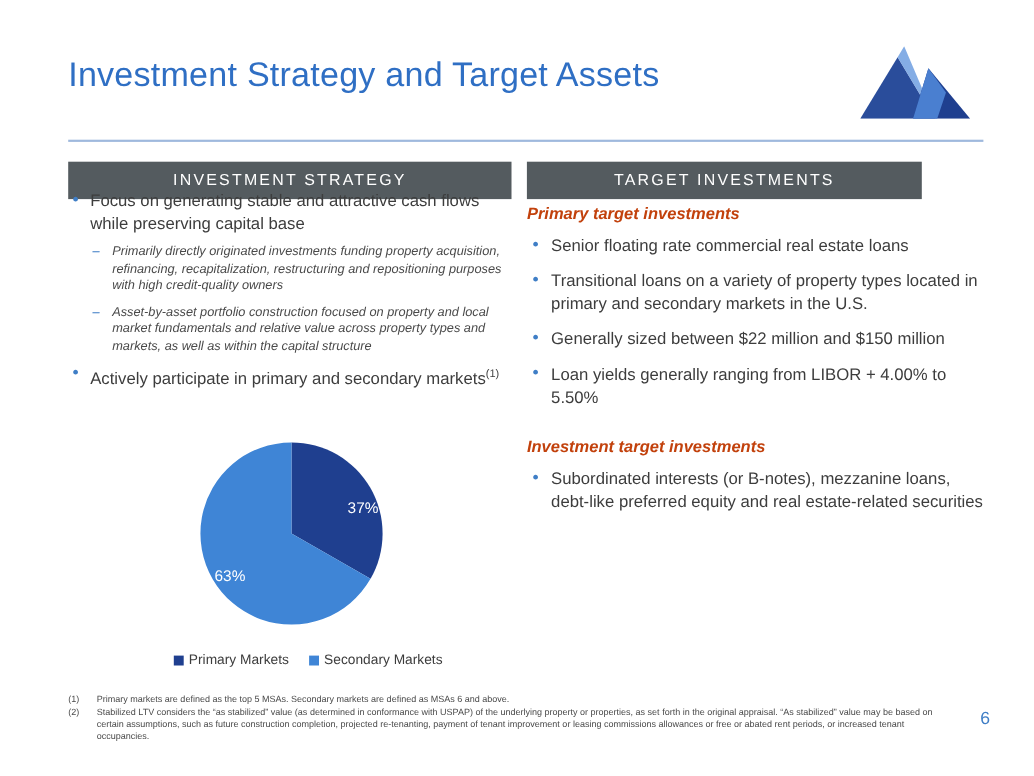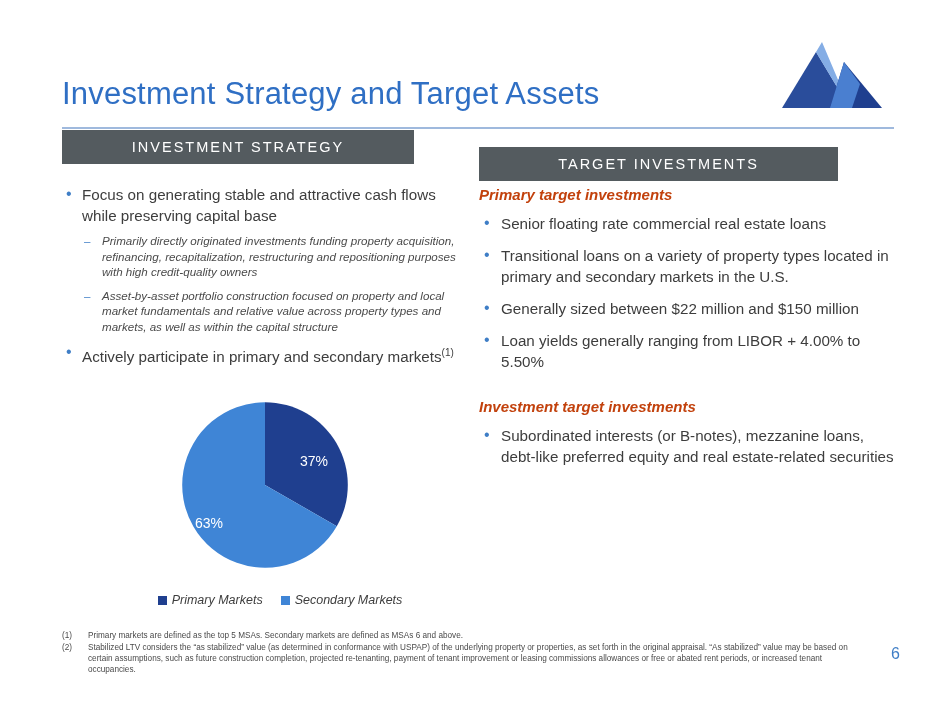--- a/index.html
+++ b/index.html
@@ -18,21 +18,21 @@
     position: relative;
     width: 940px;
     height: 705px;
     box-sizing: border-box;
   }
 
   
   .title {
     position: absolute;
     left: 62px;
-    top: 76px;
+    top: 50px;
     font-size: 31px;
     color: #2f6fc4;
     font-weight: 400;
     letter-spacing: 0.2px;
     white-space: nowrap;
   }
   .title-rule {
     position: absolute;
     left: 62px;
     top: 127px;
@@ -56,25 +56,25 @@
     height: 34px;
     background: #545b5f;
     color: #ffffff;
     font-size: 14.5px;
     letter-spacing: 2px;
     display: flex;
     align-items: center;
     justify-content: center;
     font-weight: 400;
   }
-  #head-left  { left: 62px;  top: 130px; width: 352px; }
+  #head-left  { left: 62px;  top: 147px; width: 403px; }
   #head-right { left: 479px; top: 147px; width: 359px; }
 
   
-  .col-left  { position: absolute; left: 62px;  top: 184px; width: 410px; }
+  .col-left  { position: absolute; left: 62px;  top: 172px; width: 410px; }
   .col-right { position: absolute; left: 479px; top: 186px; width: 418px; }
 
   ul.bullets {
     list-style: none;
     margin: 0;
     padding: 0;
   }
   li.b1 {
     position: relative;
     padding-left: 20px;
@@ -149,33 +149,32 @@
     top: 0;
     width: 180px;
     height: 180px;
   }
   .pie-label {
     position: absolute;
     color: #ffffff;
     font-size: 14px;
   }
   #pct-secondary { left: 45px; top: 120px; }
-  #pct-primary   { left: 150px; top: 58px; }
+  #pct-primary   { left: 166px; top: 58px; }
 
   .legend {
     position: absolute;
     left: 0;
     top: 198px;
     width: 260px;
     display: flex;
     justify-content: center;
     gap: 18px;
     font-size: 12.5px;
     color: #3d3d3d;
-    font-style: italic;
   }
   .legend-item { display: flex; align-items: center; gap: 5px; }
   .swatch { width: 9px; height: 9px; display: inline-block; }
 
   
   .footnotes {
     position: absolute;
     left: 62px;
     top: 630px;
     width: 800px;

